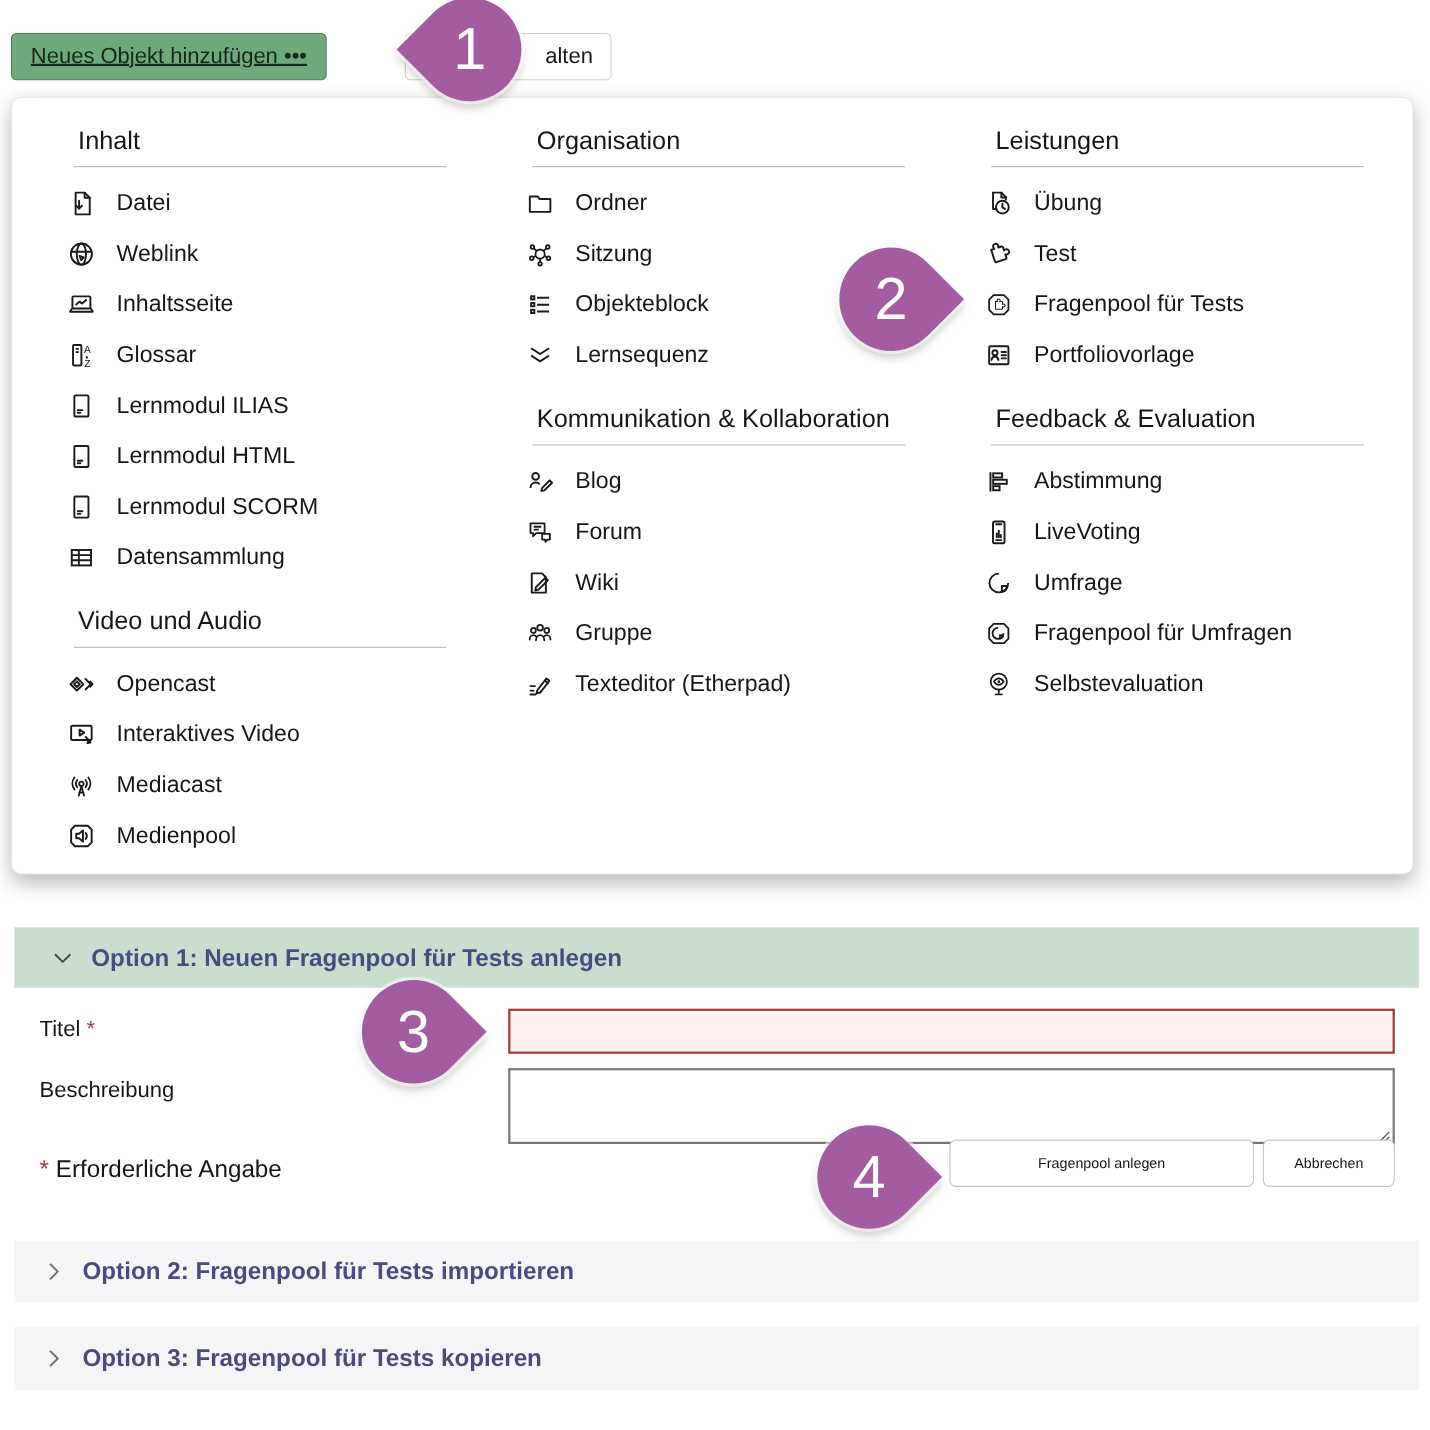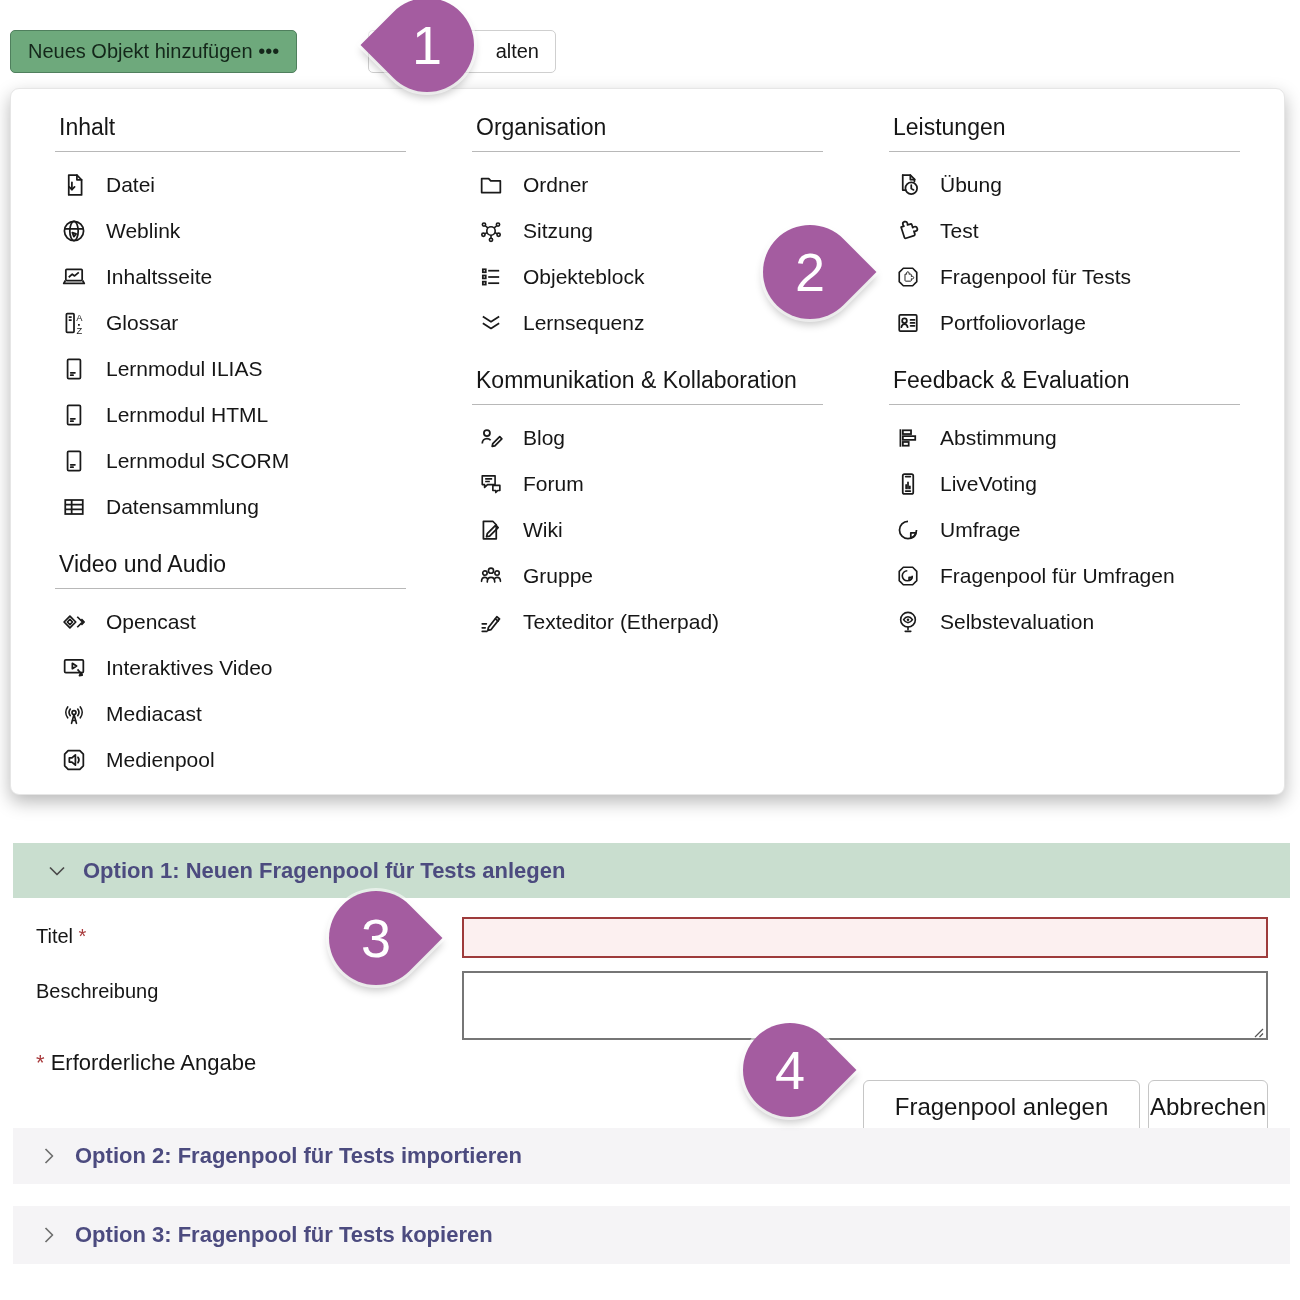--- a/index.html
+++ b/index.html
@@ -13,34 +13,34 @@
   }
   *{box-sizing:border-box;}
   html,body{margin:0;padding:0;background:#fff;}
   body{font-family:"Liberation Sans",sans-serif;color:var(--ink);}
   .page{position:relative;width:1300px;height:1300px;overflow:hidden;background:#fff;}
 
   
   .btn-green{position:absolute;left:10px;top:30px;height:43px;padding:0 17px;
     background:var(--green);border:1px solid var(--green-border);border-radius:5px;
     font-size:20px;color:#14271a;display:flex;align-items:center;cursor:pointer;
-    font-family:"Liberation Sans",sans-serif;}
+    font-family:"Liberation Sans",sans-serif;text-decoration:underline;}
   .btn-partial{position:absolute;left:368px;top:30px;width:188px;height:43px;
     background:#fff;border:1px solid #cfcfcf;border-radius:5px;font-size:20px;color:var(--ink);
     display:flex;align-items:center;justify-content:flex-end;padding:0 16px;cursor:pointer;
     font-family:"Liberation Sans",sans-serif;}
 
   
   .menu-panel{position:absolute;left:10px;top:88px;width:1275px;height:707px;background:#fff;
     border:1px solid #e6e6e6;border-radius:9px;box-shadow:0 7px 18px rgba(0,0,0,.28);
     padding:20px 44px;display:grid;grid-template-columns:1fr 1fr 1fr;column-gap:66px;align-content:start;}
   .menu-col{min-width:0;}
   .menu-section + .menu-section{margin-top:16px;}
   .section-title{font-size:23px;line-height:1.26;color:var(--ink);padding:4px 0 9px 4px;
-    border-bottom:1px solid #b8b8b8;margin:0 0 10px 0;font-weight:400;}
+    border-bottom:1px solid #b8b8b8;margin:0 0 10px 12px;font-weight:400;}
   .menu-list{list-style:none;margin:0;padding:0 0 0 4px;text-align:center;}
   .menu-item{display:flex;align-items:center;gap:17px;height:46px;cursor:pointer;}
   .item-icon{width:30px;height:30px;display:flex;align-items:center;justify-content:center;flex:0 0 30px;}
   .item-icon svg{width:28px;height:28px;color:#1a1a1a;}
   .item-label{font-size:21px;color:var(--ink);white-space:nowrap;}
 
   
   .marker{position:absolute;width:94px;height:94px;background:var(--purple);transform:rotate(45deg);
     display:flex;align-items:center;justify-content:center;
     box-shadow:0 0 0 3px rgba(255,255,255,.55), 4px 4px 9px rgba(0,0,0,.22);z-index:30;}
@@ -63,22 +63,22 @@
   .req-star{color:var(--red);}
   .input-error{position:absolute;left:462px;top:917px;width:806px;height:41px;
     background:var(--err-bg);border:2px solid var(--err-border);border-radius:0;outline:none;
     font-size:19px;padding:0 10px;font-family:"Liberation Sans",sans-serif;}
   .desc-area{position:absolute;left:462px;top:971px;width:806px;height:69px;background:#fff;
     border:2px solid #767676;resize:none;outline:none;font-size:19px;padding:6px 10px;
     font-family:"Liberation Sans",sans-serif;}
   .resize-glyph{position:absolute;left:1252px;top:1026px;width:12px;height:12px;}
   .resize-glyph svg{width:12px;height:12px;color:#555;display:block;}
   .req-note{position:absolute;left:36px;top:1050px;font-size:22px;color:var(--ink);}
-  .btn-form{position:absolute;top:1080px;height:54px;background:#fff;border:1px solid #c6c6c6;
-    border-radius:6px;font-size:24px;color:var(--ink);display:flex;align-items:center;justify-content:center;
+  .btn-form{position:absolute;top:1036px;height:43px;background:#fff;border:1px solid #c6c6c6;
+    border-radius:6px;font-size:13px;color:var(--ink);display:flex;align-items:center;justify-content:center;
     cursor:pointer;font-family:"Liberation Sans",sans-serif;}
   .btn-create{left:863px;width:277px;}
   .btn-cancel{left:1148px;width:120px;}
 
   .hidden-defs{position:absolute;width:0;height:0;overflow:hidden;}
 </style>
 </head>
 <body>
 
 <svg class="hidden-defs" aria-hidden="true">

